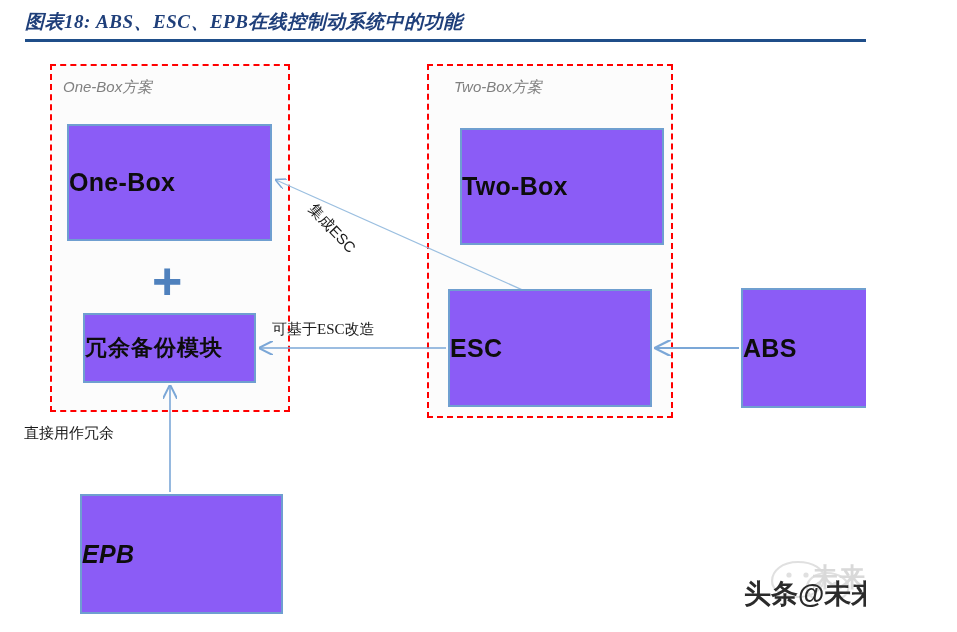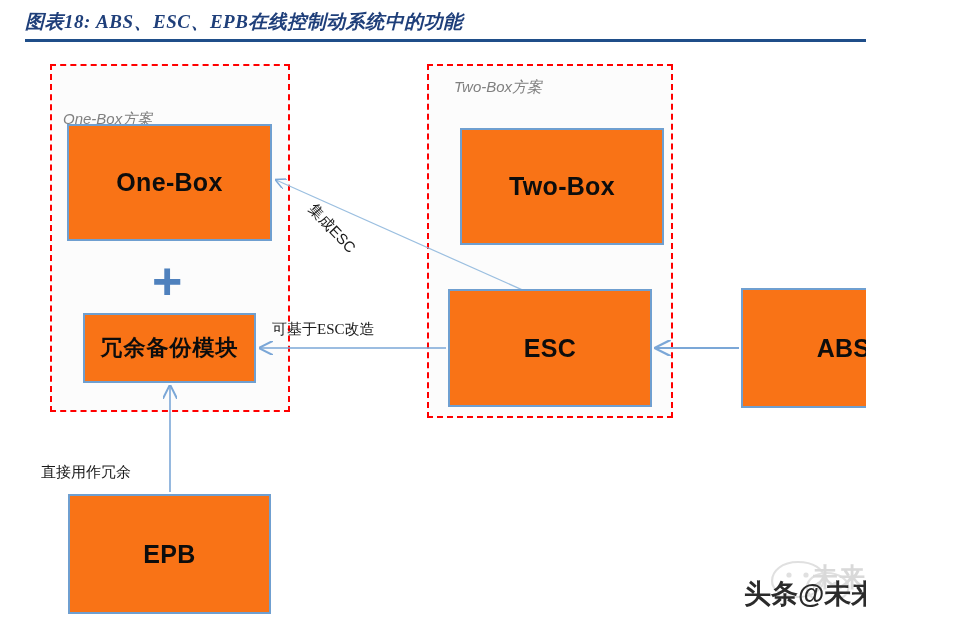--- a/index.html
+++ b/index.html
@@ -52,24 +52,23 @@
     font-size: 15px;
     color: #808080;
     white-space: nowrap;
   }
 
   
   .node-box {
     position: absolute;
     box-sizing: border-box;
     border: 2px solid #6f9fd0;
-    background: #f97316;
+    background: #8b5cf6;
     display: flex;
     align-items: center;
-    justify-content: center;
   }
   .node-label {
     font-family: "Liberation Sans", "DejaVu Sans", sans-serif;
     font-weight: bold;
     color: #0d0d0d;
     white-space: nowrap;
   }
   .node-label.latin { font-size: 25px; letter-spacing: 0.3px; }
   .node-label.cjk   { font-size: 22px; letter-spacing: 1px; }
 
@@ -145,21 +144,21 @@
 </style>
 </head>
 <body>
 
 <div id="page">
 
   <div id="title-text">图表18: ABS、ESC、EPB在线控制动系统中的功能</div>
   <div id="title-rule"></div>
 
   <div class="group-box" style="left:50px; top:64px; width:240px; height:348px;"></div>
-  <div class="group-label" style="left:63px; top:78px;margin-top:32px;">One-Box方案</div>
+  <div class="group-label" style="left:63px; top:78px;">One-Box方案</div>
 
   <div class="group-box" style="left:427px; top:64px; width:246px; height:354px;"></div>
   <div class="group-label" style="left:440px; top:78px;margin-left:14px;">Two-Box方案</div>
 
   <svg id="connectors" viewBox="0 0 957 632" xmlns="http://www.w3.org/2000/svg">
     <defs>
       <marker id="arrowOpen" viewBox="0 0 10 10" refX="9" refY="5" markerWidth="9" markerHeight="9" orient="auto-start-reverse">
         <path d="M 0 0 L 10 5 L 0 10" fill="none" stroke="#7ba7d7" stroke-width="1.4"></path>
       </marker>
     </defs>
@@ -188,29 +187,29 @@
   </div>
 
   <div class="node-box" style="left:741px; top:288px; width:205px; height:120px;">
     <span class="node-label latin">ABS</span>
   </div>
 
   <div class="node-box" style="left:448px; top:289px; width:204px; height:118px;">
     <span class="node-label latin">ESC</span>
   </div>
 
-  <div class="node-box" style="left:68px; top:494px; width:203px; height:120px;">
+  <div class="node-box" style="left:80px; top:494px; width:203px; height:120px;font-style:italic;">
     <span class="node-label latin">EPB</span>
   </div>
 
   <div class="edge-label" id="label-integrate-esc" style="left:318px; top:200px;">集成ESC</div>
 
   <div class="edge-label" style="left:272px; top:320px;font-family:Liberation Serif, serif;">可基于ESC改造</div>
 
-  <div class="edge-label" style="left:41px; top:424px;margin-top:39px;">直接用作冗余</div>
+  <div class="edge-label" style="left:24px; top:424px;">直接用作冗余</div>
 
   <div id="watermark">
     <svg id="watermark-wechat" width="86" height="44" viewBox="0 0 86 44" xmlns="http://www.w3.org/2000/svg">
       <g fill="none" stroke="#9a9a9a" stroke-width="2.2">
         <path d="M30 6 C14 6 4 15 4 25 C4 30 7 34 12 37 L9 43 L17 39 C21 40.5 25.5 41 30 41
                  C46 41 56 32 56 22 C56 13 45 6 30 6 Z"></path>
         <path d="M59 17 C47 17 39 24 39 31.5 C39 39 47 46 59 46 C62.5 46 66 45.5 69 44.5
                  L76 47.5 L73.5 42 C78 39.5 80.5 35.5 80.5 31.5 C80.5 24 71 17 59 17 Z"></path>
       </g>
       <g fill="#9a9a9a">

